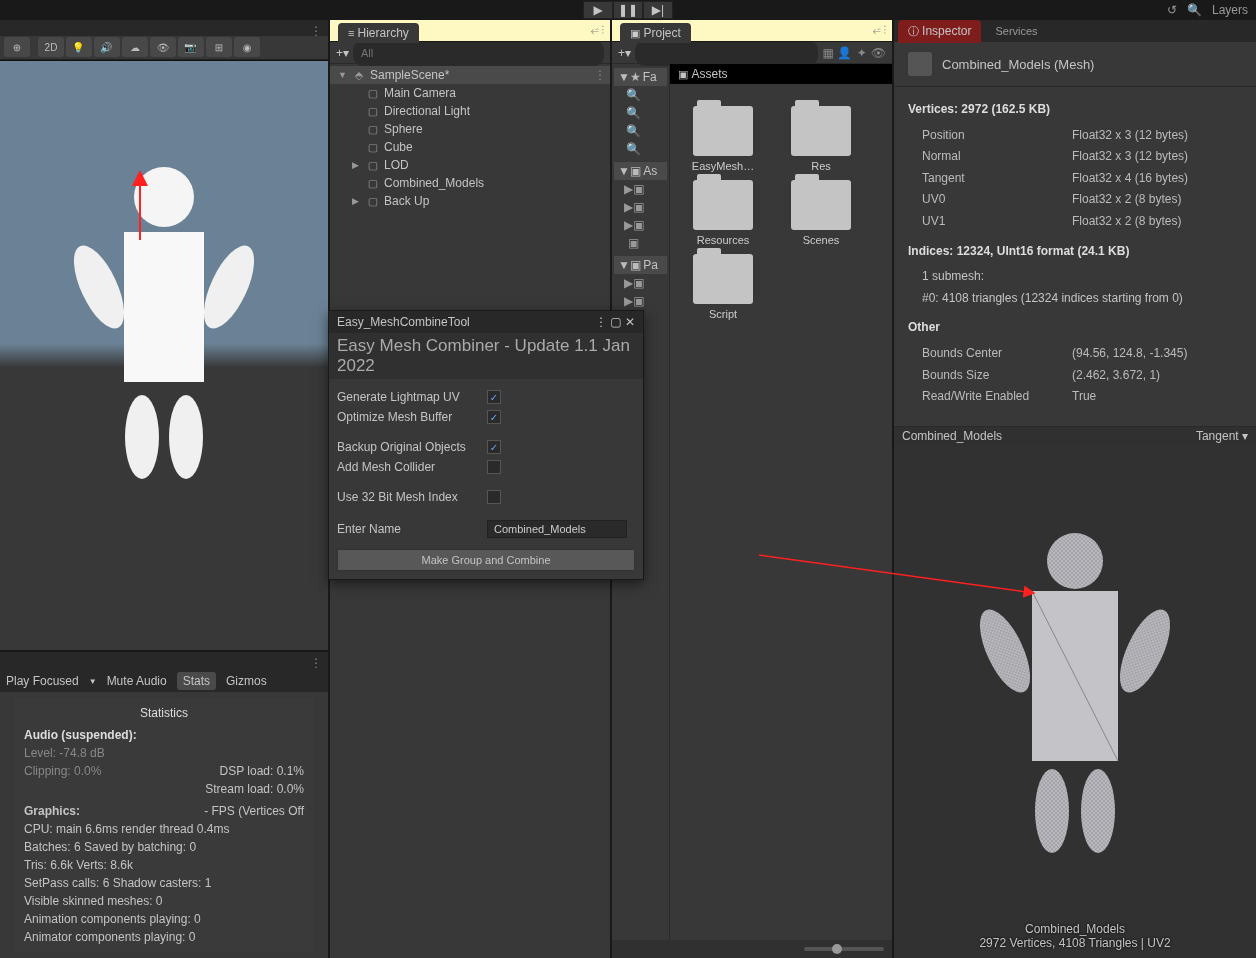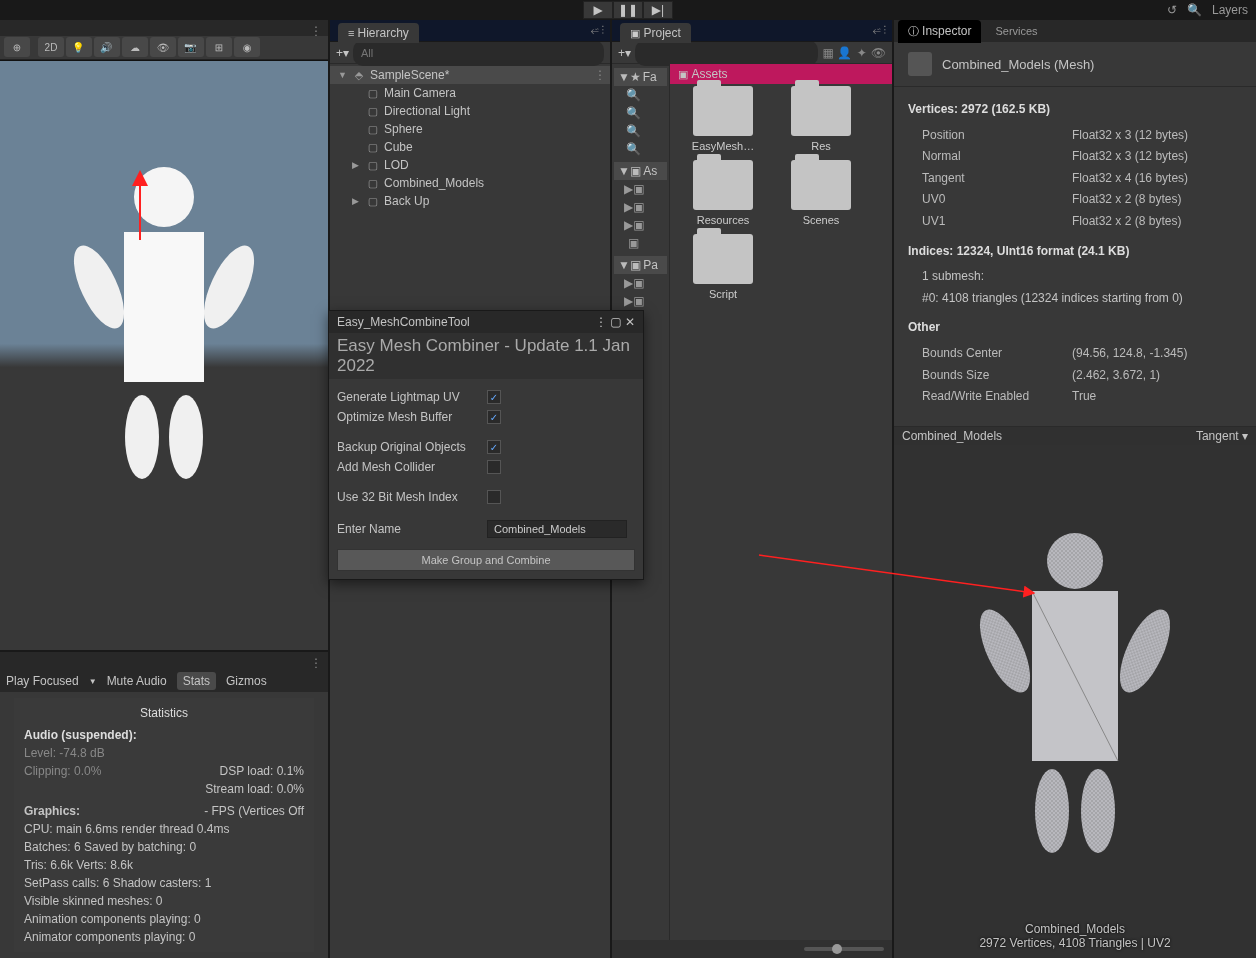--- a/index.html
+++ b/index.html
@@ -14,46 +14,46 @@
 .scene-view{height:659px;background:linear-gradient(#6b8296 0%,#6b8296 48%,#383838 52%,#383838 100%);position:relative;border-top:1px solid #111}
 .scene-toolbar{height:26px;background:#383838;display:flex;align-items:center;padding:0 4px;gap:2px;border-bottom:1px solid #222}
 .tb-btn{width:26px;height:20px;background:#484848;border-radius:3px;display:flex;align-items:center;justify-content:center;font-size:10px;color:#bbb}
 .tb-sep{width:4px}
 .game-panel{flex:1;background:#383838;border-top:2px solid #191919}
 .game-tabs{height:22px;background:#282828;display:flex;align-items:center;padding:0 6px;gap:10px;font-size:11px}
 .stats-panel{background:#3a3a3a;margin:6px 14px;padding:6px 10px;font-size:11px;line-height:1.5}
 .stats-title{text-align:center;color:#ddd;margin-bottom:4px}
 .stats-row{display:flex;gap:40px}
 .hier-col{width:282px;background:#383838;border-left:2px solid #191919}
-.panel-tab{height:22px;background:#0f172a;display:flex;align-items:center;padding:0 8px;border-bottom:1px solid #191919;position:relative}
+.panel-tab{height:22px;background:#fef9c3;display:flex;align-items:center;padding:0 8px;border-bottom:1px solid #191919;position:relative}
 .panel-tab .title{background:#383838;padding:3px 10px;border-radius:4px 4px 0 0;margin-top:4px;font-size:11px;color:#ccc}
 .panel-tab .dock{position:absolute;right:6px;font-size:10px;color:#888}
 .search-row{height:22px;display:flex;align-items:center;padding:2px 6px;gap:4px;border-bottom:1px solid #2a2a2a}
 .search-input{flex:1;background:#2a2a2a;border:none;border-radius:10px;height:26px;padding:0 8px;color:#888;font-size:11px}
 .tree{padding:2px 0;font-size:11px}
 .tree-item{padding:2px 4px 2px 20px;display:flex;align-items:center;gap:4px;cursor:pointer}
 .tree-item.root{background:#4a4a4a;padding-left:8px}
 .tree-item .arrow{width:10px;color:#999;font-size:9px}
 .tree-item.depth1{padding-left:36px}
 .ico{width:14px;height:14px;display:inline-flex;align-items:center;justify-content:center;font-size:11px;color:#999}
 .proj-col{width:282px;background:#383838;border-left:2px solid #191919;display:flex;flex-direction:column}
 .proj-body{display:flex;flex:1}
 .proj-tree{width:58px;border-right:1px solid #2a2a2a;padding:4px 2px;font-size:11px}
 .proj-tree-item{padding:2px 4px;display:flex;align-items:center;gap:2px;color:#bbb}
 .proj-grid{flex:1;padding:10px 8px}
-.proj-header{background:#be185d;padding:3px 8px;margin:-10px -8px 2px -8px;font-size:11px}
+.proj-header{background:#000000;padding:3px 8px;margin:-10px -8px 22px -8px;font-size:11px}
 .folder-grid{display:flex;flex-wrap:wrap;gap:8px}
 .folder-item{width:90px;display:flex;flex-direction:column;align-items:center;gap:4px}
 .folder-ico{width:60px;height:50px;background:#c4c4c4;border-radius:3px;position:relative}
 .folder-ico::before{content:'';position:absolute;top:-6px;left:4px;width:24px;height:8px;background:#c4c4c4;border-radius:2px 2px 0 0}
 .folder-name{font-size:11px;color:#ccc;text-align:center}
 .insp-col{flex:1;background:#383838;border-left:2px solid #191919;display:flex;flex-direction:column}
 .insp-tabs{height:22px;background:#282828;display:flex;align-items:center;padding:0 4px;gap:4px}
 .insp-tab{padding:4px 10px;font-size:11px;color:#999}
-.insp-tab.active{background:#000000;border-radius:4px 4px 0 0;color:#ccc}
+.insp-tab.active{background:#7f1d1d;border-radius:4px 4px 0 0;color:#ccc}
 .insp-header{padding:10px 14px;display:flex;align-items:center;gap:10px;border-bottom:1px solid #2a2a2a}
 .mesh-ico{width:24px;height:24px;background:#555;border-radius:3px}
 .insp-body{padding:8px 14px;font-size:11px;line-height:1.8}
 .insp-section{font-weight:bold;color:#ddd;margin:4px 0}
 .insp-row{display:flex;padding-left:14px}
 .insp-row .k{width:150px;color:#bbb}
 .insp-row .v{color:#bbb}
 .preview{flex:1;display:flex;flex-direction:column;border-top:1px solid #2a2a2a;position:relative;margin-top:10px}
 .preview-header{height:18px;display:flex;align-items:center;justify-content:space-between;padding:0 8px;background:#303030;font-size:11px}
 .preview-canvas{flex:1;background:#313131;position:relative;display:flex;align-items:center;justify-content:center}

